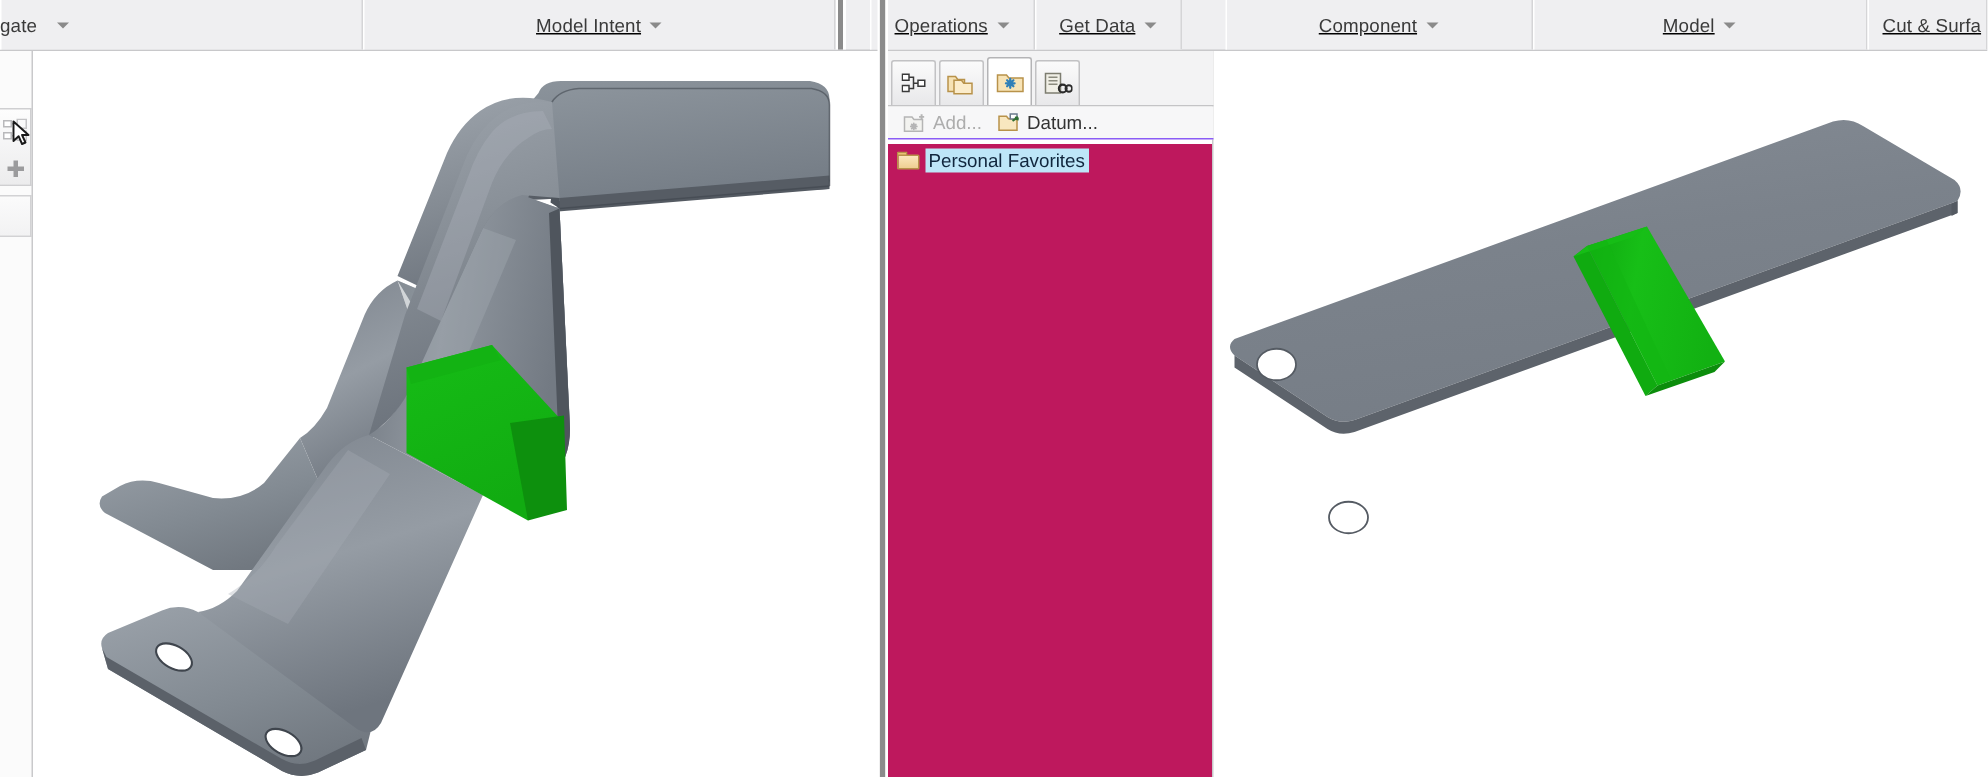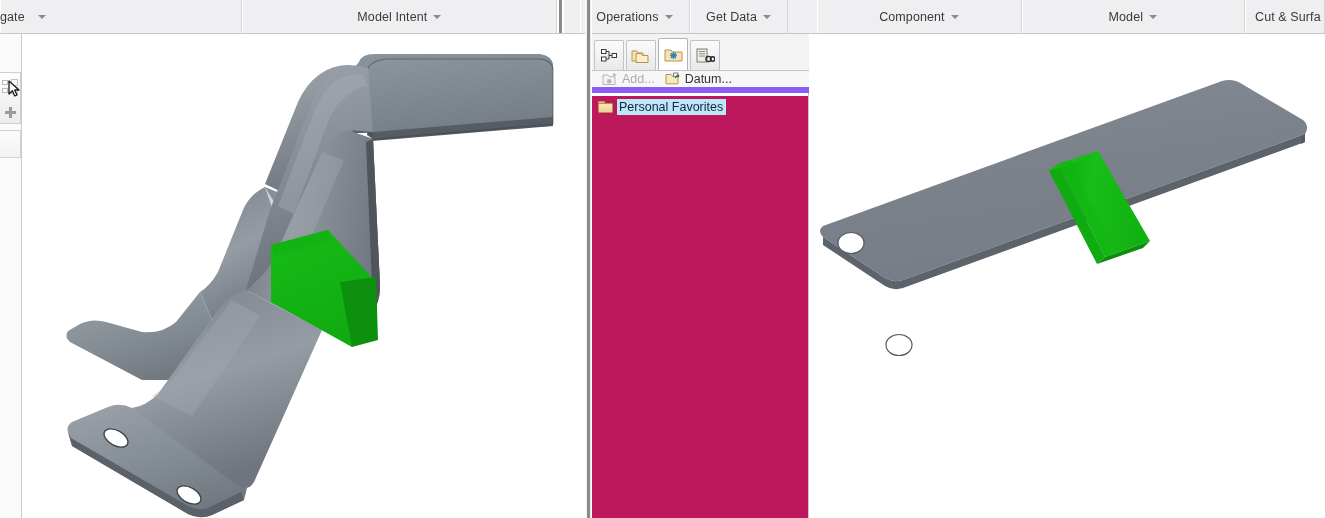--- a/index.html
+++ b/index.html
@@ -18,20 +18,21 @@
     border-bottom: 1px solid #c8c8ca;
     display: flex; align-items: stretch;
   }
   .ribbon-group {
     position: relative;
     display: flex; align-items: center; justify-content: center;
     height: 100%;
     background: #efeff1;
     border-right: 1px solid #d5d5d7;
     padding: 0 8px;
+    text-decoration: underline;
   }
   .ribbon-group.first { border-left: none; }
   .ribbon-group::before {
     content: ""; position: absolute; left: 0; top: 0; bottom: 0;
     width: 1px; background: #ffffff;
   }
   .ribbon-label {
     font-size: 12.5px; color: #3a3a3a; white-space: nowrap;
     letter-spacing: .1px;
   }
@@ -116,21 +117,21 @@
   }
   .nav-tab.active {
     background: #ffffff;
     border-color: #b4b4b6;
     height: 32px;
     z-index: 2;
   }
   .nav-toolbar {
     position: absolute; left: 0; top: 37px; width: 217px; height: 22px;
     background: #f7f7f8;
-    border-bottom: 6px solid #8b5cf6;
+    border-bottom: 1px solid #8b5cf6;
     display: flex; align-items: center; padding-left: 5px;
   }
   .nav-btn {
     display: flex; align-items: center; gap: 4px;
     height: 20px; padding: 0 5px;
     font-size: 12.5px; color: #333333; white-space: nowrap;
   }
   .nav-btn.disabled { color: #adadad; }
   .nav-tree {
     position: absolute; left: 0; top: 62px; width: 216px; height: 425px;

